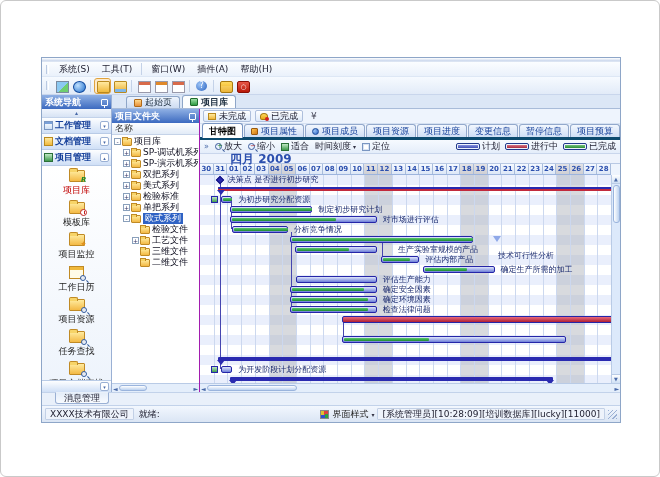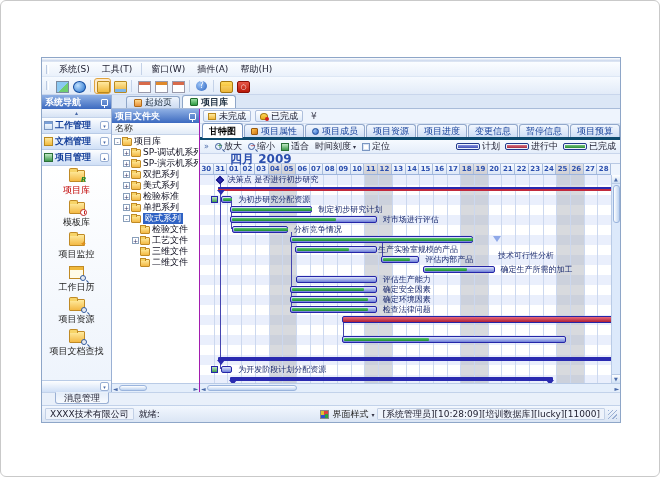--- a/index.html
+++ b/index.html
@@ -287,20 +287,26 @@
               <span class="cal16">
                 <i class="b-lens"></i>
               </span>
               <span class="lbl">工作日历</span>
             </div>
             <div class="side-item">
               <span class="folder16">
                 <i class="b-lens"></i>
               </span>
               <span class="lbl">项目资源</span>
+            </div>
+            <div class="side-item">
+              <span class="folder16">
+                <i class="b-lens"></i>
+              </span>
+              <span class="lbl">任务查找</span>
             </div>
             <div class="side-item">
               <span class="folder16">
                 <i class="b-lens"></i>
               </span>
               <span class="lbl">项目文档查找</span>
             </div>
           </div>
         <div class="side-bottom">
           <span class="chev">▾</span>
@@ -587,21 +593,21 @@
                   </div>
                   <span class="g-lbl" style="left: 93.68px; top: 50px;">分析竞争情况</span>
                   <div class="g-bar" style="left: 90.42px; top: 61px; width: 182.21px;">
                     <i class="g-done" style="width: 180.21px;"></i>
                   </div>
                   <div class="g-pend" style="left: 293.29px; top: 61px;"></div>
                   <span class="g-lbl" style="left: 298px; top: 60px; margin-top: 16px;">技术可行性分析</span>
                   <div class="g-bar" style="left: 94.53px; top: 71px; width: 82.2px;">
                     <i class="g-done" style="width: 52.13px;"></i>
                   </div>
-                  <span class="g-lbl" style="left: 178px; top: 70px; font-family: Liberation Serif, serif;">生产实验室规模的产品</span>
+                  <span class="g-lbl" style="left: 198px; top: 70px; font-family: Liberation Serif, serif;">生产实验室规模的产品</span>
                   <div class="g-bar" style="left: 180.84px; top: 81px; width: 38.36px;">
                     <i class="g-done" style="width: 27.27px;"></i>
                   </div>
                   <span class="g-lbl" style="left: 225.2px; top: 80px;">评估内部产品</span>
                   <div class="g-bar" style="left: 223.31px; top: 91px; width: 71.24px;">
                     <i class="g-done" style="width: 41.544px;"></i>
                   </div>
                   <span class="g-lbl" style="left: 300.55px; top: 90px;">确定生产所需的加工</span>
                   <div class="g-bar" style="left: 95.9px; top: 101px; width: 80.83px;"></div>
                   <span class="g-lbl" style="left: 182.73px; top: 100px;">评估生产能力</span>

